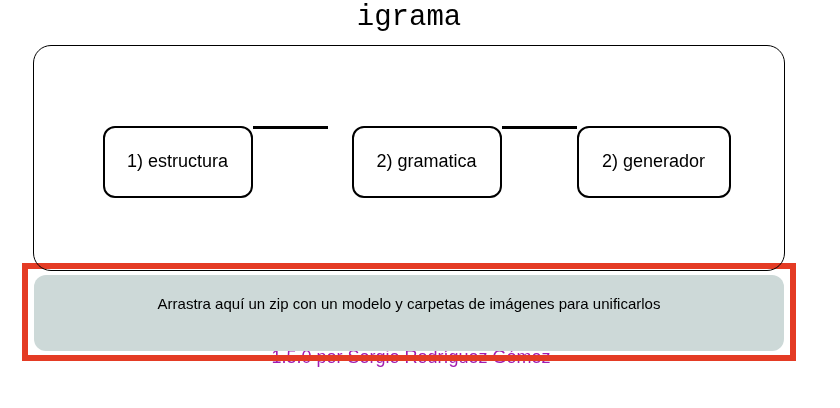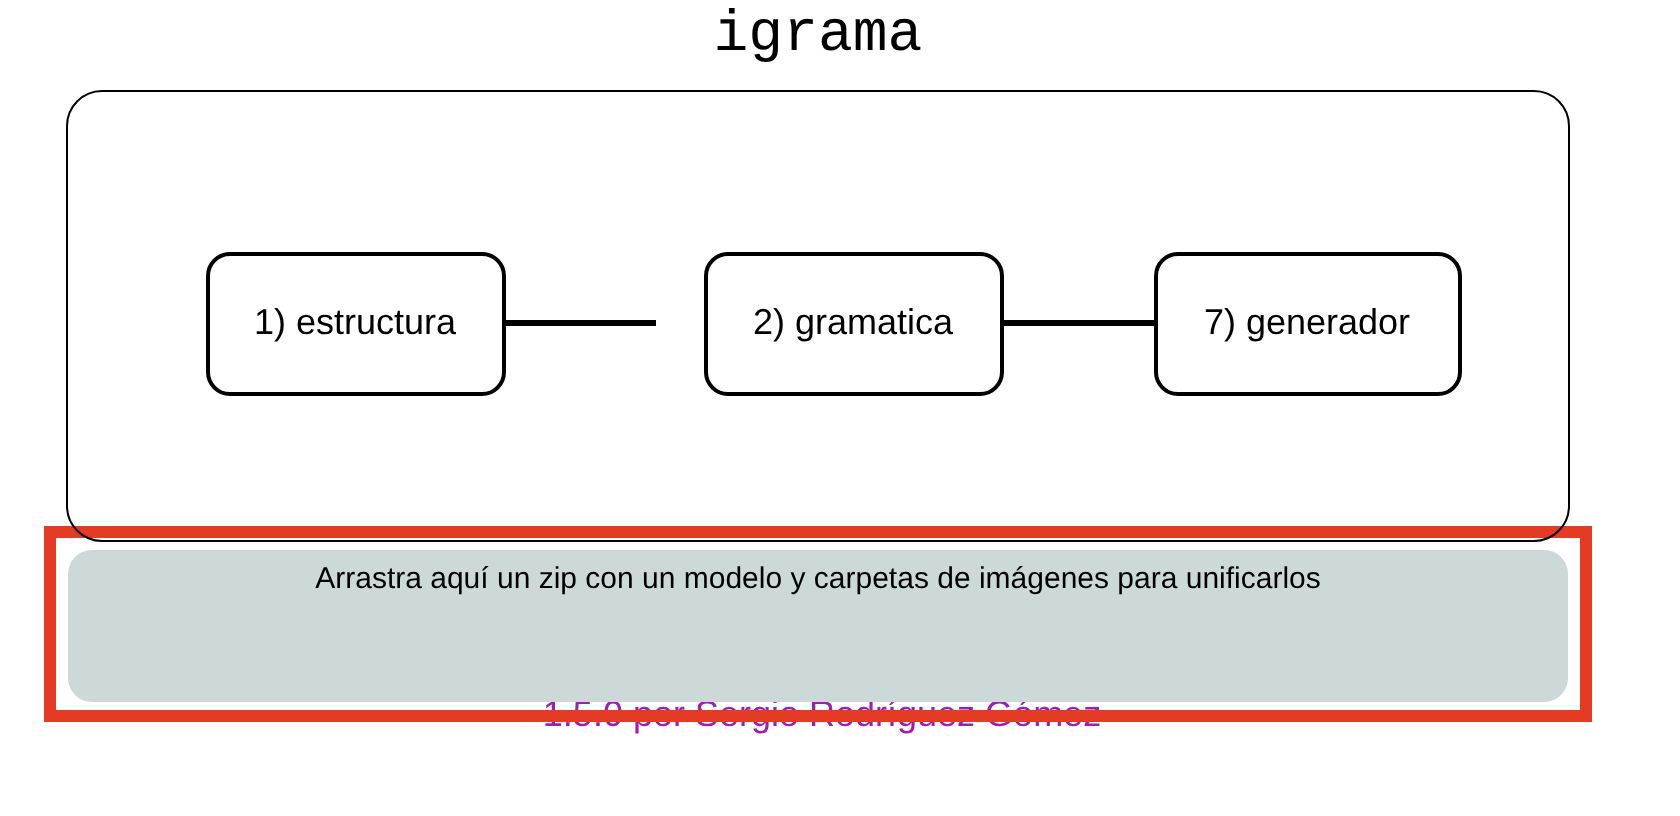--- a/index.html
+++ b/index.html
@@ -42,21 +42,21 @@
     border-radius: 18px;
     background: transparent;
     display: flex;
     align-items: center;
     justify-content: center;
     z-index: 3;
   }
 
   .workflow-diagram {
     display: flex;
-    align-items: center;
+    align-items: flex-start;
     margin-top: 7px;
     padding-left: 15px;
   }
 
   .step-box {
     height: 72px;
     box-sizing: border-box;
     border: 2px solid #000000;
     border-radius: 12px;
     background: #ffffff;
@@ -105,21 +105,21 @@
 
   .dropzone {
     position: absolute;
     left: 6px;
     right: 6px;
     top: 6px;
     bottom: 4px;
     background: #cdd9d8;
     border-radius: 12px;
     box-sizing: border-box;
-    padding-top: 6px;
+    padding-top: 20px;
     text-align: center;
   }
 
   .dropzone-instruction {
     font-size: 15px;
     color: #000000;
   }
 </style>
 </head>
 <body>
@@ -130,21 +130,21 @@
   <div class="workflow-diagram">
     <div class="step-box">
       <span>1) estructura</span>
     </div>
     <div class="connector"></div>
     <div class="step-box">
       <span>2) gramatica</span>
     </div>
     <div class="connector"></div>
     <div class="step-box">
-      <span>7) generador</span>
+      <span>2) generador</span>
     </div>
   </div>
 </div>
 
 <div class="version-credit">1.5.0 por Sergio Rodríguez Gómez</div>
 
 <div class="dropzone-frame">
   <div class="dropzone">
     <div class="dropzone-instruction">Arrastra aquí un zip con un modelo y carpetas de imágenes para unificarlos</div>
   </div>

